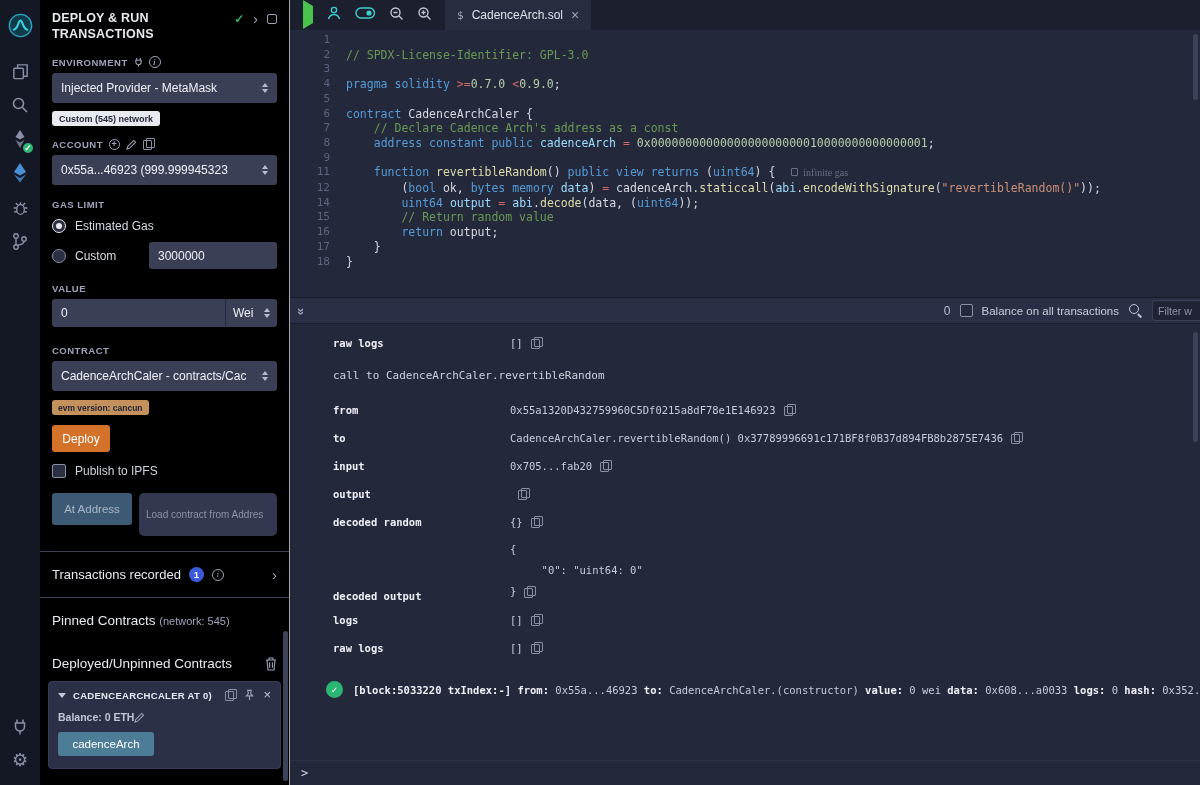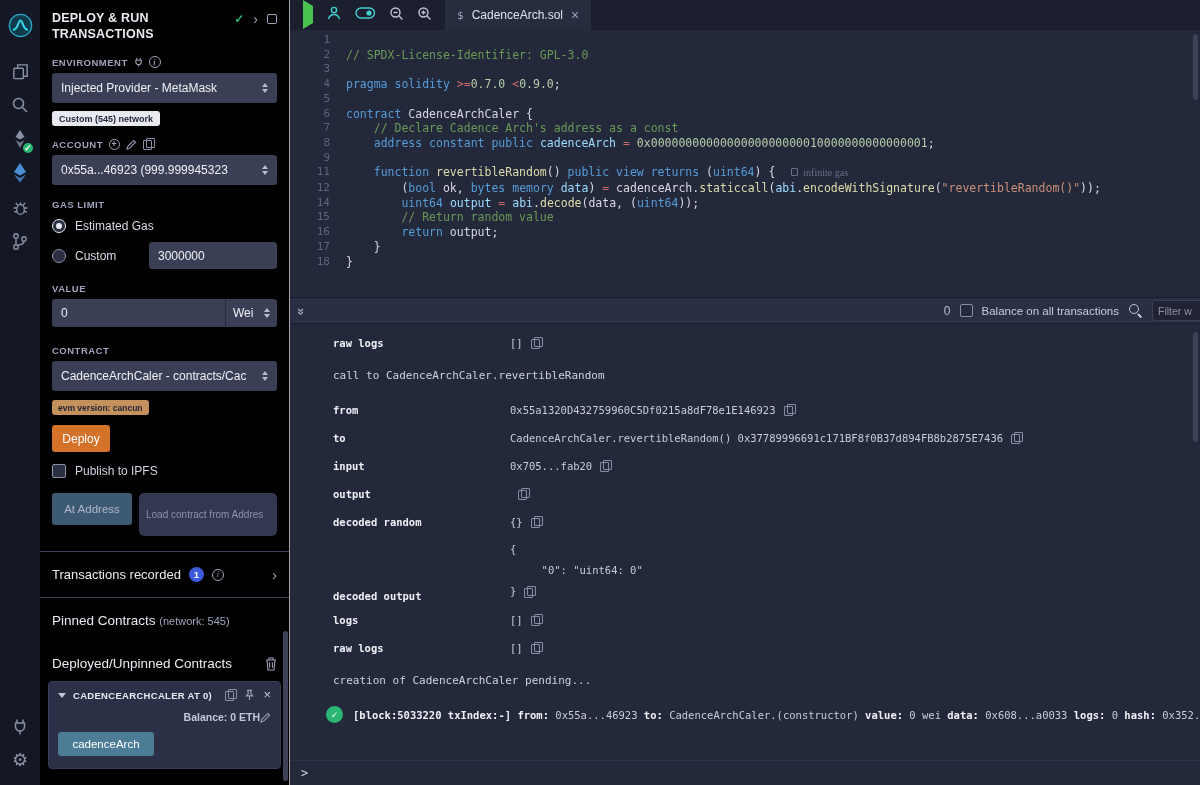--- a/index.html
+++ b/index.html
@@ -54,21 +54,21 @@
 .pinned-title{padding:15px 12px 8px;color:#e8eaf2;font-size:13.5px}
 .pinned-title small{color:#9fa3bc;font-size:11px;font-weight:normal}
 .pinned-empty{margin:4px 12px;background:#2f3449;border-radius:4px;padding:15px 20px;text-align:center;color:#e2e5ee;font-size:11.5px;font-weight:bold;line-height:15px}
 .deployed-title{padding:20px 12px 8px;color:#e8eaf2;font-size:13.5px;display:flex;justify-content:space-between;align-items:center}
 .contract-card{margin:2px 8px 0;background:#2b3046;border:1px solid #373d58;border-radius:4px;padding:7px 9px 12px}
 .cc-head{display:flex;align-items:center;gap:7px}
 .tri-dn{width:0;height:0;border-left:4px solid transparent;border-right:4px solid transparent;border-top:5px solid #c3c8d8;flex:none}
 .cc-name{font-size:9.5px;font-weight:bold;letter-spacing:.3px;color:#e8eaf2;flex:1;white-space:nowrap;overflow:hidden}
 .cc-icons{display:flex;gap:8px;align-items:center;color:#9fa3bc}
 .cc-close{font-size:13px;color:#c3c8d8;line-height:10px}
-.cc-balance{display:flex;justify-content:flex-end;align-items:center;margin:10px 0 2px;color:#c3c8d8;font-size:10.5px;font-weight:bold}
+.cc-balance{display:flex;justify-content:flex-start;align-items:center;margin:10px 0 2px;color:#c3c8d8;font-size:10.5px;font-weight:bold}
 .fn-btn{display:block;margin-top:9px;background:#4c7c96;color:#fff;border:none;border-radius:3px;font-size:11.5px;padding:6px 10px;width:96px;text-align:center;white-space:nowrap;overflow:hidden;font-family:inherit}
 .sp-scroll{position:absolute;right:1px;bottom:4px;width:5px;height:150px;background:#3d4258;border-radius:3px}
 
 .main{flex:1;display:flex;flex-direction:column;min-width:0}
 .ed-top{height:30px;background:#1c202e;display:flex;align-items:stretch;flex:none}
 .ed-actions{display:flex;align-items:center;gap:13px;padding:0 13px}
 .play{width:0;height:0;border-top:6px solid transparent;border-bottom:6px solid transparent;border-left:10px solid #49c24e}
 .tab{display:flex;align-items:center;gap:8px;background:#272c3f;padding:0 12px;color:#dfe2ec;font-size:12px}
 .tab .ficon{color:#9fa3bc;font-size:11px;font-family:"DejaVu Sans Mono",monospace}
 .tab .close{color:#9fa3bc;font-size:14px;line-height:10px}
@@ -421,21 +421,20 @@
               <span class="t-val" style="display: block;"><div class="mline"><span>{</span></div><div class="mline"><span>     "0": "uint64: 0"</span></div><div class="mline"><span>}</span><span class="cp"></span></div></span>
             </div>
             <div class="t-row">
               <span class="t-label">logs</span>
               <span class="t-val"><span>[]</span><span class="cp"></span></span>
             </div>
             <div class="t-row">
               <span class="t-label">raw logs</span>
               <span class="t-val"><span>[]</span><span class="cp"></span></span>
             </div>
-            <div class="t-text">creation of CadenceArchCaler pending...</div>
             <div class="t-success"><span class="ok-circle">✓</span><span><span class="seg-b">[block:5033220 txIndex:-] </span><span class="seg-b">from: </span><span>0x55a...46923 </span><span class="seg-b">to: </span><span>CadenceArchCaler.(constructor) </span><span class="seg-b">value: </span><span>0 wei </span><span class="seg-b">data: </span><span>0x608...a0033 </span><span class="seg-b">logs: </span><span>0 </span><span class="seg-b">hash: </span><span>0x352...c36e3</span></span></div>
           </div>
         <div class="term-scroll"></div>
       </div>
       <div class="term-prompt">
         <span>&gt;</span>
       </div>
     </div>
   </main>
 </div>

